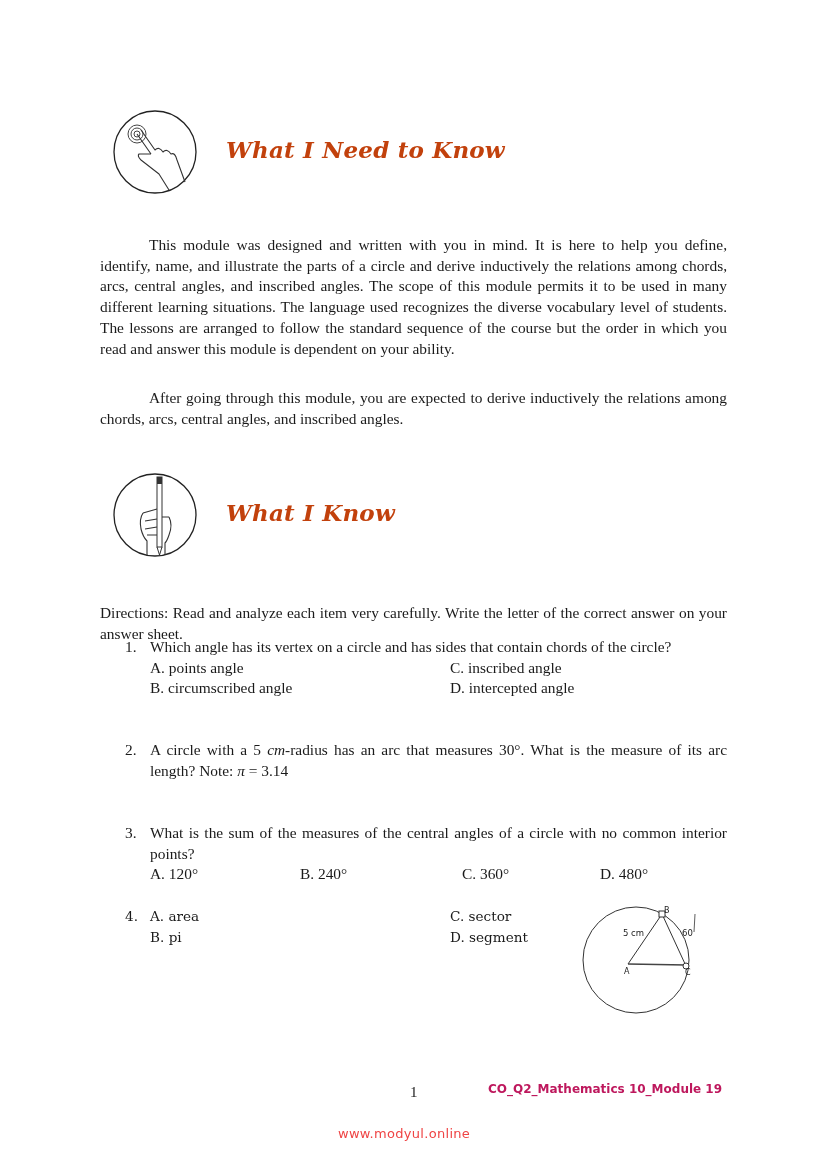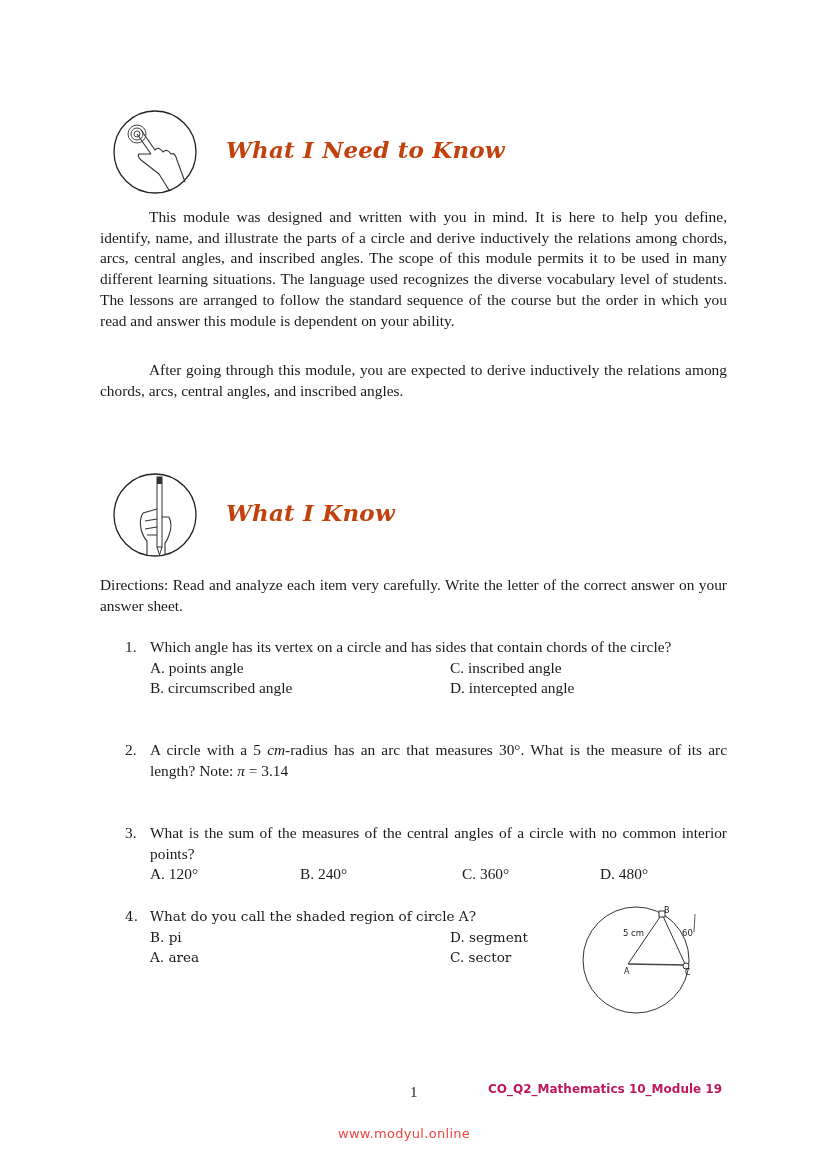--- a/index.html
+++ b/index.html
@@ -3,21 +3,21 @@
 <meta charset="utf-8">
 <style>
   html, body { margin:0; padding:0; background:#ffffff; }
   body { width:826px; height:1169px; position:relative; overflow:hidden;
          font-family:"DejaVu Serif","Liberation Serif",serif; color:#1a1a1a; }
   .abs { position:absolute; }
   .icon-wrap { position:absolute; width:84px; height:84px; }
   .heading { position:absolute; font-family:"DejaVu Serif","Liberation Serif",serif;
              font-weight:bold; font-style:italic; font-size:23px; color:#c2410c; letter-spacing:0.2px; }
   .para { position:absolute; left:100px; width:627px; font-size:14.4px; line-height:20.7px;
-          text-align:justify; font-family:"Liberation Serif","DejaVu Serif",serif; font-size:15.4px; }
+          text-align:justify; font-family:"Liberation Serif","DejaVu Serif",serif; font-size:15.4px;margin-top:28px; }
   .para .indent { display:inline-block; width:49px; }
   .q { position:absolute; left:125px; width:602px; font-family:"Liberation Serif","DejaVu Serif",serif;
        font-size:15.4px; line-height:20.7px; }
   .q .num { position:absolute; left:0; top:0; width:25px; }
   .q .stem { margin-left:25px; text-align:justify; }
   .opts { position:relative; margin-left:25px; height:20.7px; }
   .opt { position:absolute; top:0; white-space:nowrap; }
   .q4 { font-family:"DejaVu Serif",serif; font-size:13.6px; }
   .it { font-style:italic; }
   .footer-page { position:absolute; left:410px; top:1084px; font-family:"Liberation Serif",serif; font-size:15px; }
@@ -84,28 +84,27 @@
   <div class="opts">
     <span class="opt" style="left:0;">A. 120°</span>
     <span class="opt" style="left:150px;">B. 240°</span>
     <span class="opt" style="left:312px;">C. 360°</span>
     <span class="opt" style="left:450px;">D. 480°</span>
   </div>
 </div>
 
 <div class="q q4" style="top:906px;">
   <span class="num">4.</span>
-  <div class="stem">What do you call the shaded region of circle A?</div>
+  <div class="opts">
+    <span class="opt" style="left:0;">A. area</span>
+    <span class="opt" style="left:300px;">C. sector</span>
+  </div>
   <div class="opts">
     <span class="opt" style="left:0;">B. pi</span>
     <span class="opt" style="left:300px;">D. segment</span>
-  </div>
-  <div class="opts">
-    <span class="opt" style="left:0;">A. area</span>
-    <span class="opt" style="left:300px;">C. sector</span>
   </div>
 </div>
 
 <div class="abs" style="left:578px; top:902px; width:120px; height:116px;">
   <svg width="120" height="116" viewBox="0 0 120 116" font-family="DejaVu Sans, sans-serif">
     <circle cx="58" cy="58" r="53" fill="none" stroke="#333" stroke-width="1"></circle>
     <line x1="50" y1="62" x2="84" y2="12" stroke="#333" stroke-width="1"></line>
     <line x1="84" y1="12" x2="108" y2="64" stroke="#333" stroke-width="1"></line>
     <line x1="50" y1="62" x2="108" y2="63" stroke="#444" stroke-width="1.6"></line>
     <rect x="81" y="9" width="6" height="6" fill="#fff" stroke="#333" stroke-width="1"></rect>

